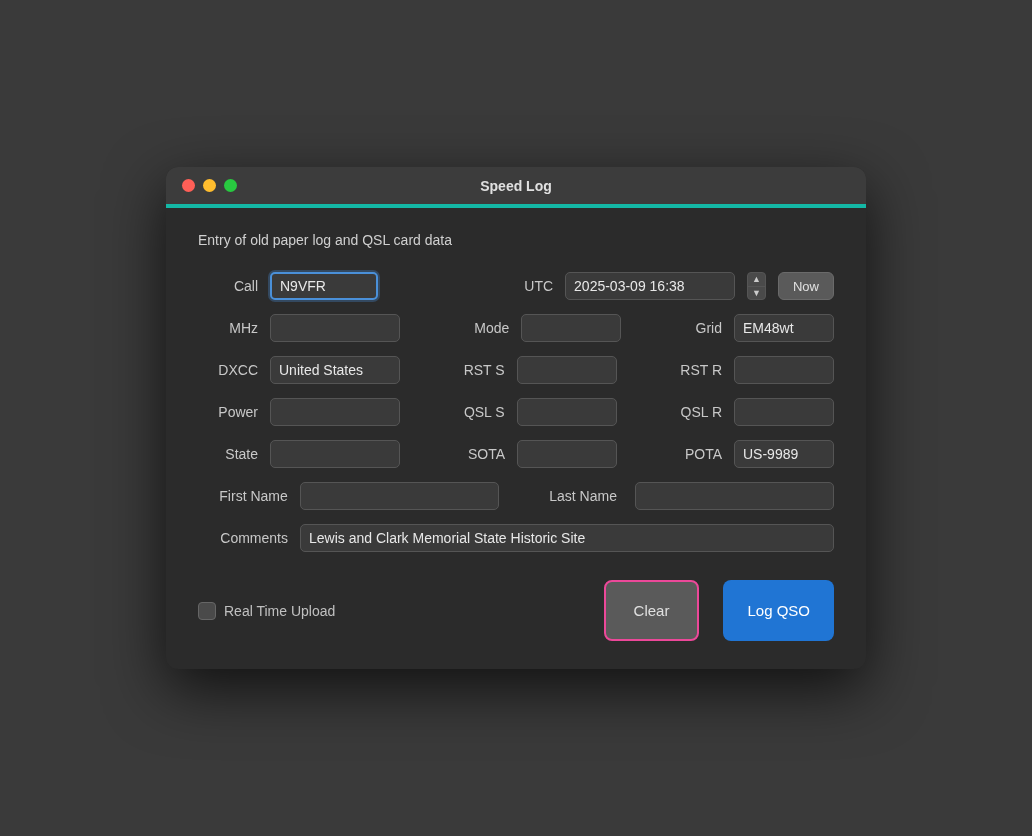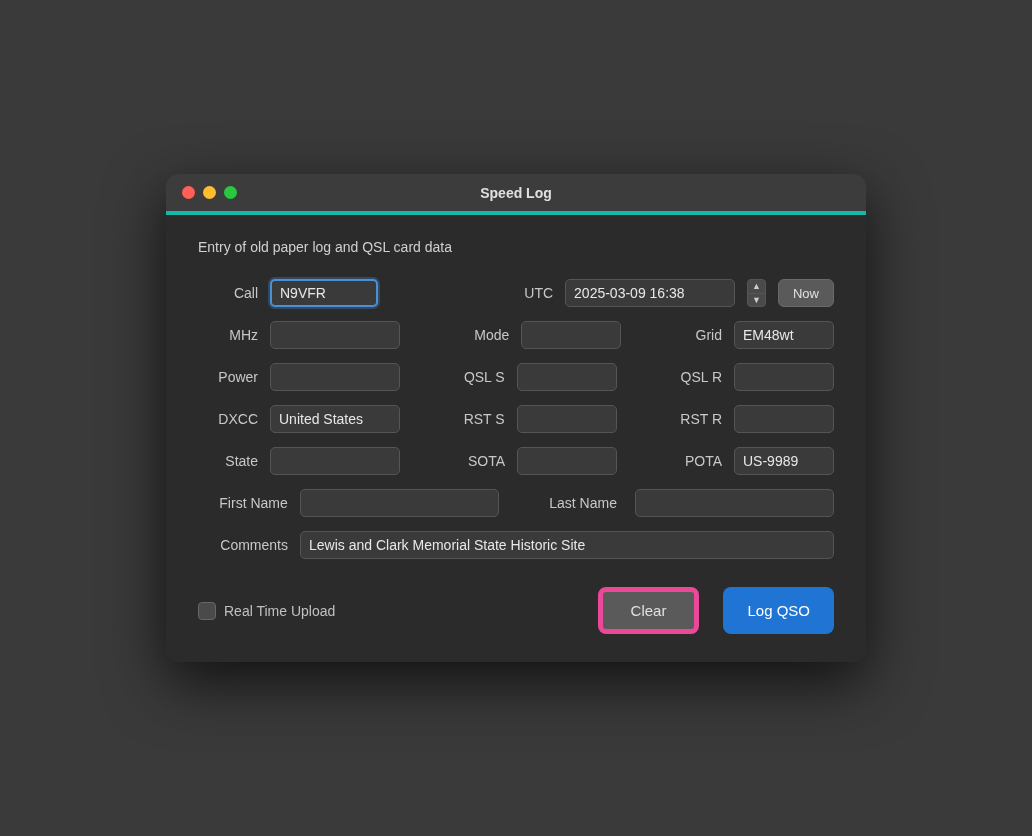--- a/index.html
+++ b/index.html
@@ -180,25 +180,25 @@
       width: 18px;
       height: 18px;
       background: #4a4a4a;
       border: 1px solid #666;
       border-radius: 4px;
       cursor: pointer;
     }
 
     .btn-clear {
       background: #5a5a5a;
-      border: 5px solid #ec4899;
+      border: 2px solid #ec4899;
       border-radius: 8px;
       color: #e0e0e0;
       font-size: 15px;
-      padding: 10px 28px;
+      padding: 20px 28px;
       cursor: pointer;
       margin-left: auto;
     }
 
     .btn-logqso {
       background: #2075d4;
       border: none;
       border-radius: 8px;
       color: #fff;
       font-size: 15px;
@@ -244,39 +244,39 @@
         <input class="field-input w-mhz" type="text" style="">
         <div style="flex:1"></div>
         <span class="label">Mode</span>
         <input class="field-input w-mode" type="text" style="">
         <div style="flex:1"></div>
         <span class="label">Grid</span>
         <input class="field-input w-grid" type="text" value="EM48wt" style="">
       </div>
 
       <div class="form-row">
+        <span class="label label-dxcc">DXCC</span>
+        <input class="field-input w-dxcc" type="text" value="United States" style="">
+        <div style="flex:1"></div>
+        <span class="label">RST S</span>
+        <input class="field-input w-rst" type="text" style="">
+        <div style="flex:1"></div>
+        <span class="label">RST R</span>
+        <input class="field-input w-rst2" type="text" style="">
+      </div>
+
+      <div class="form-row">
         <span class="label label-power">Power</span>
         <input class="field-input w-power" type="text" style="">
         <div style="flex:1"></div>
         <span class="label">QSL S</span>
         <input class="field-input w-qsl" type="text" style="">
         <div style="flex:1"></div>
         <span class="label">QSL R</span>
         <input class="field-input w-qsl2" type="text" style="">
-      </div>
-
-      <div class="form-row">
-        <span class="label label-dxcc">DXCC</span>
-        <input class="field-input w-dxcc" type="text" value="United States" style="">
-        <div style="flex:1"></div>
-        <span class="label">RST S</span>
-        <input class="field-input w-rst" type="text" style="">
-        <div style="flex:1"></div>
-        <span class="label">RST R</span>
-        <input class="field-input w-rst2" type="text" style="">
       </div>
 
       <div class="form-row">
         <span class="label label-state">State</span>
         <input class="field-input w-state" type="text" style="">
         <div style="flex:1"></div>
         <span class="label">SOTA</span>
         <input class="field-input w-sota" type="text" style="">
         <div style="flex:1"></div>
         <span class="label">POTA</span>

